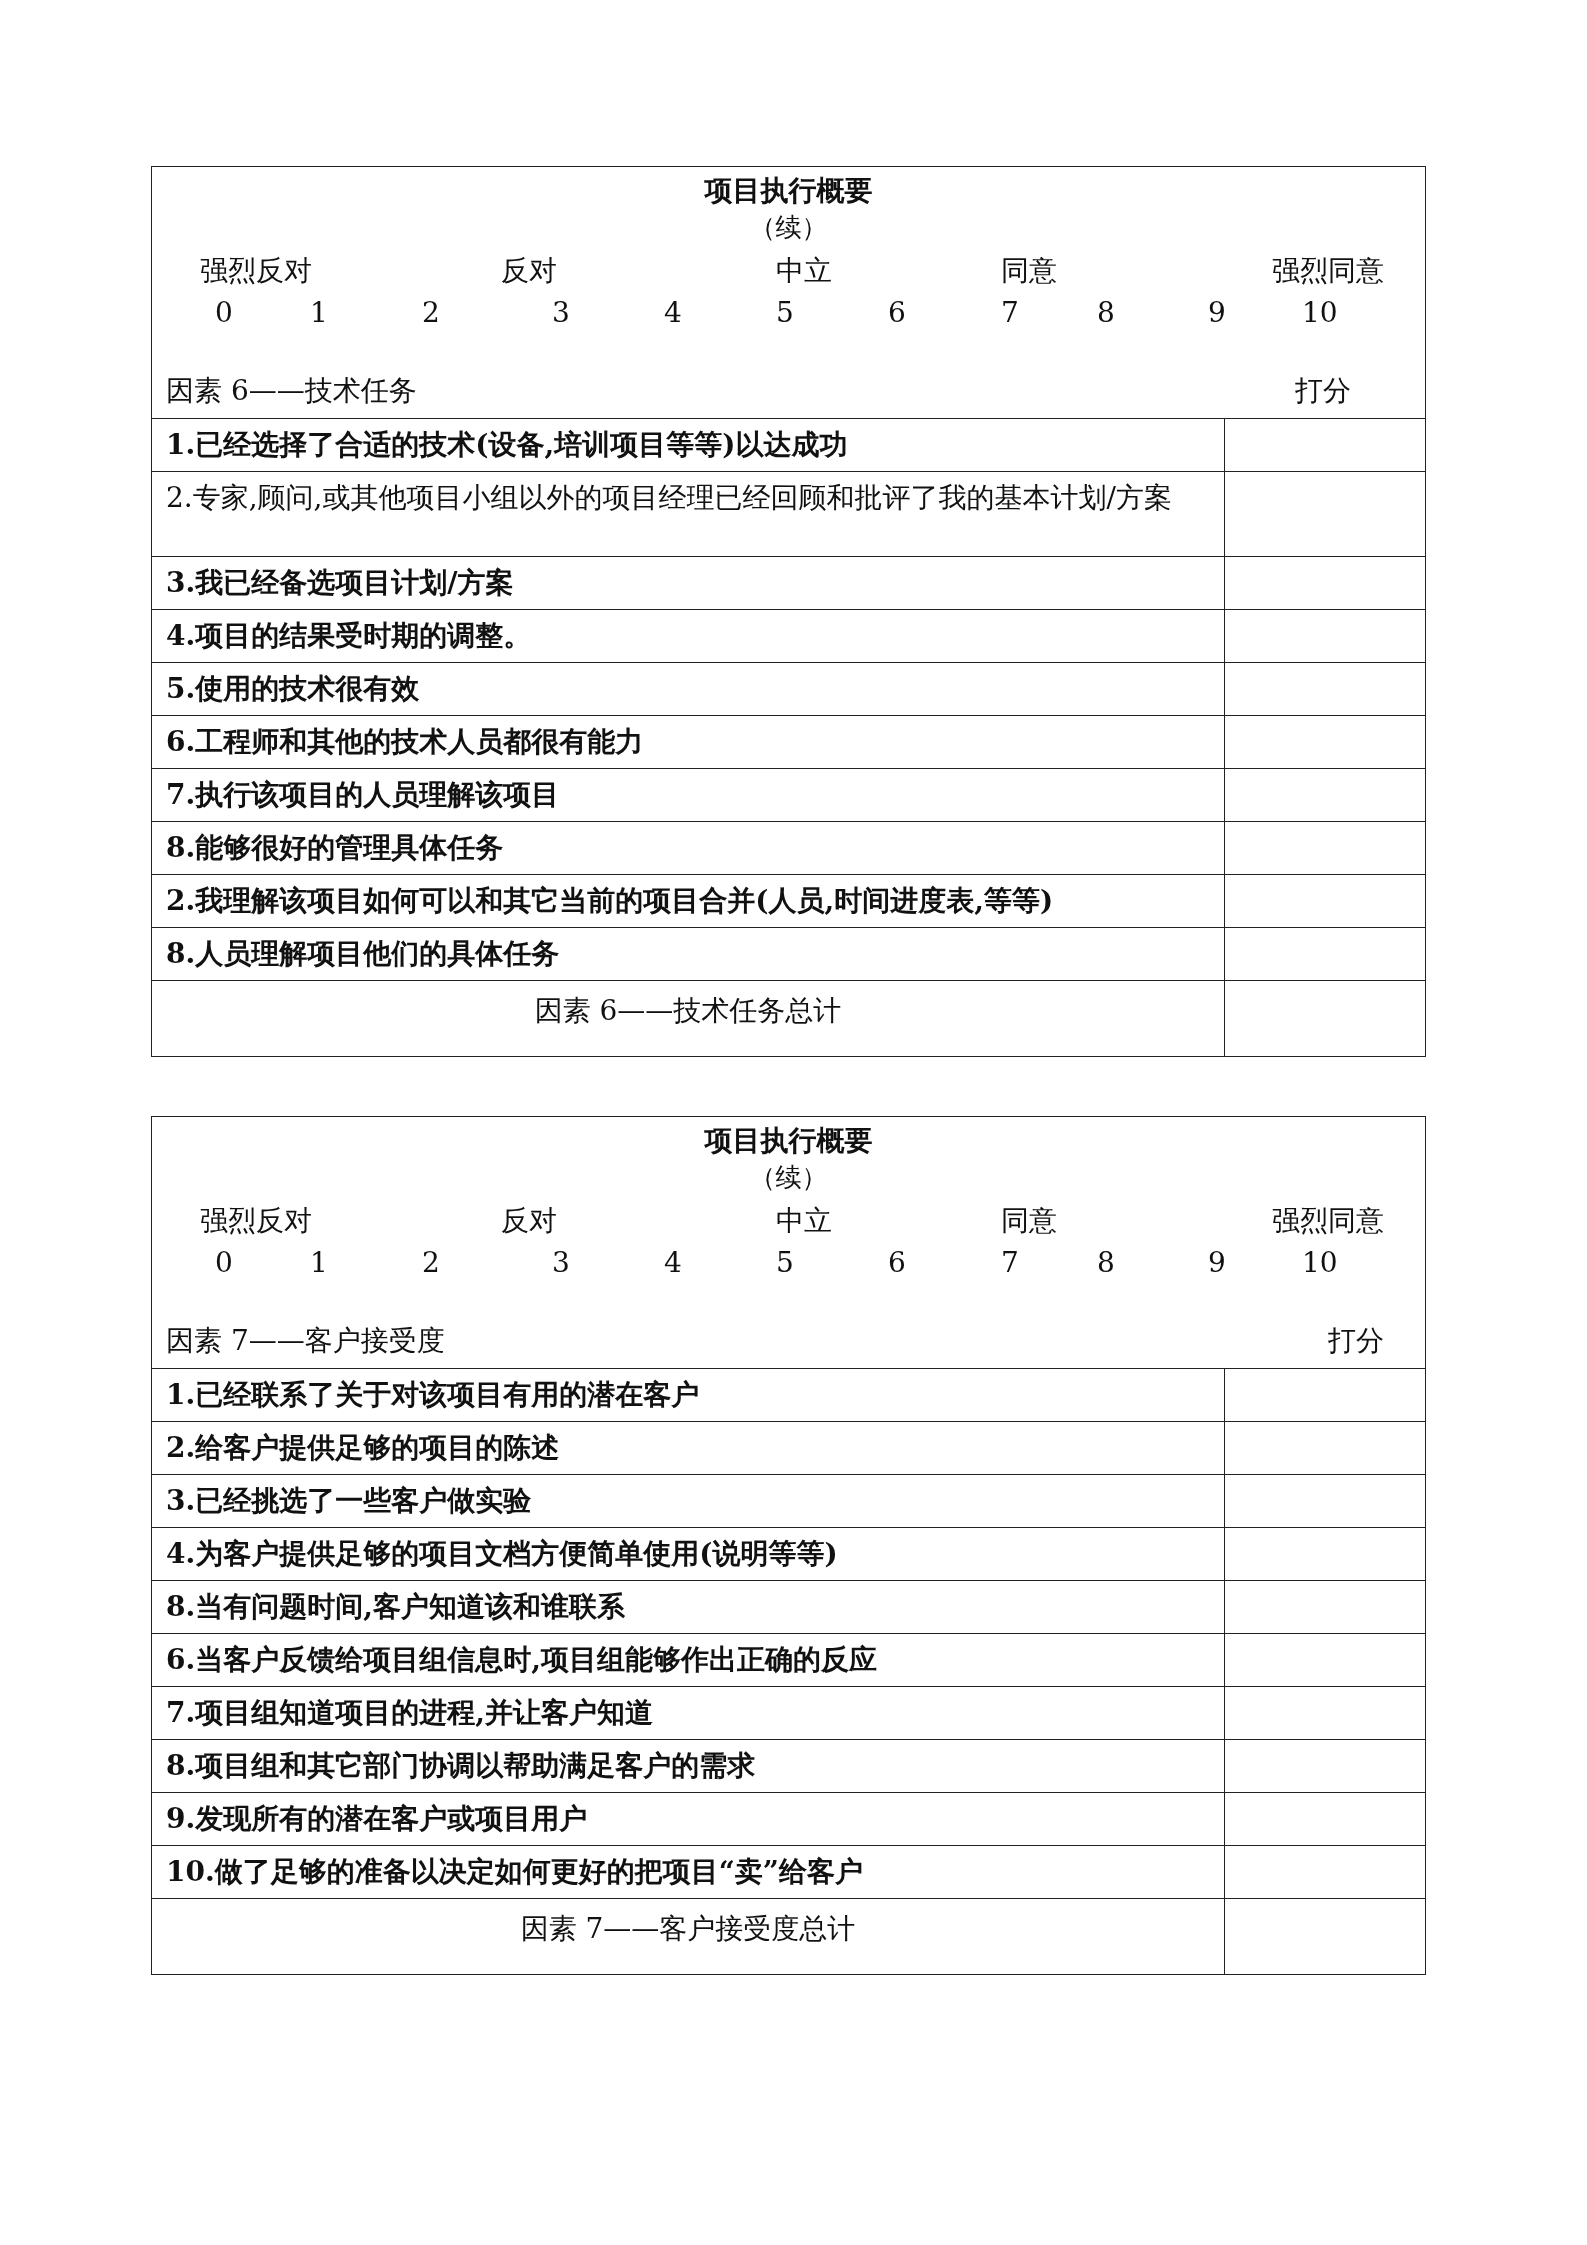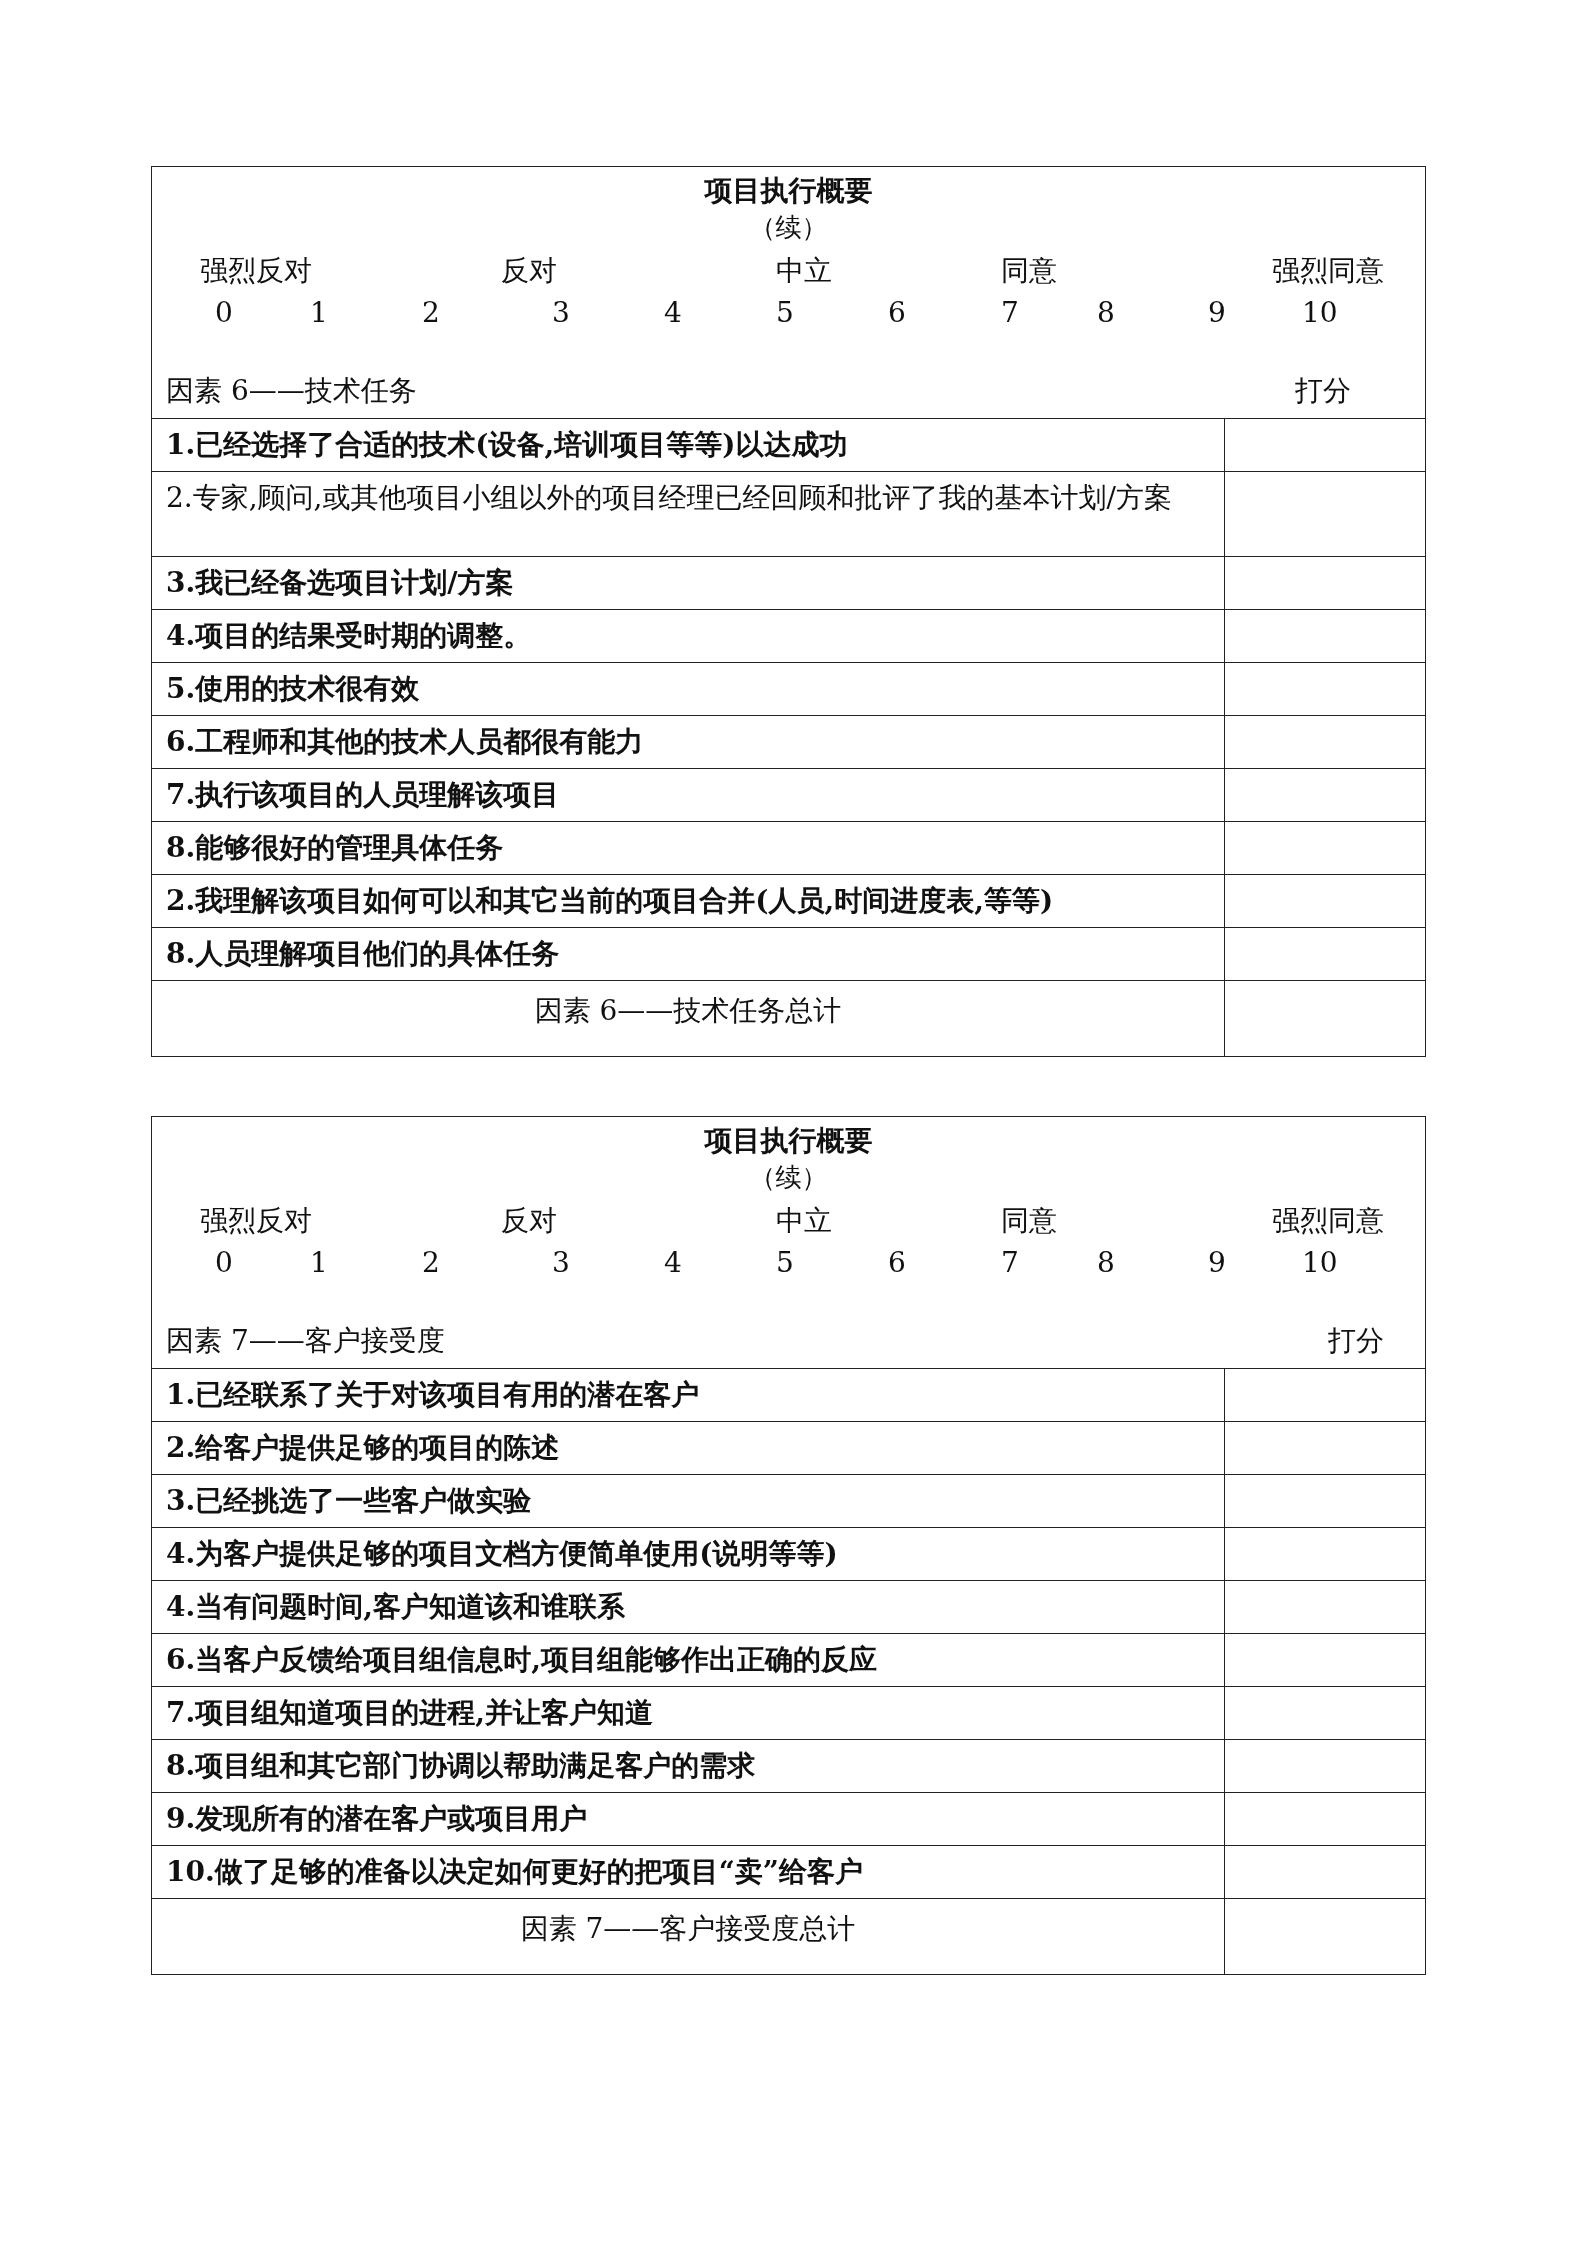--- a/index.html
+++ b/index.html
@@ -151,21 +151,21 @@
     </div>
   <div class="row h53">
       <div class="q">3.已经挑选了一些客户做实验</div>
       <div class="s"></div>
     </div>
   <div class="row h53">
       <div class="q">4.为客户提供足够的项目文档方便简单使用(说明等等)</div>
       <div class="s"></div>
     </div>
   <div class="row h53">
-      <div class="q">4.当有问题时间,客户知道该和谁联系</div>
+      <div class="q">8.当有问题时间,客户知道该和谁联系</div>
       <div class="s"></div>
     </div>
   <div class="row h53">
       <div class="q">6.当客户反馈给项目组信息时,项目组能够作出正确的反应</div>
       <div class="s"></div>
     </div>
   <div class="row h53">
       <div class="q">7.项目组知道项目的进程,并让客户知道</div>
       <div class="s"></div>
     </div>

